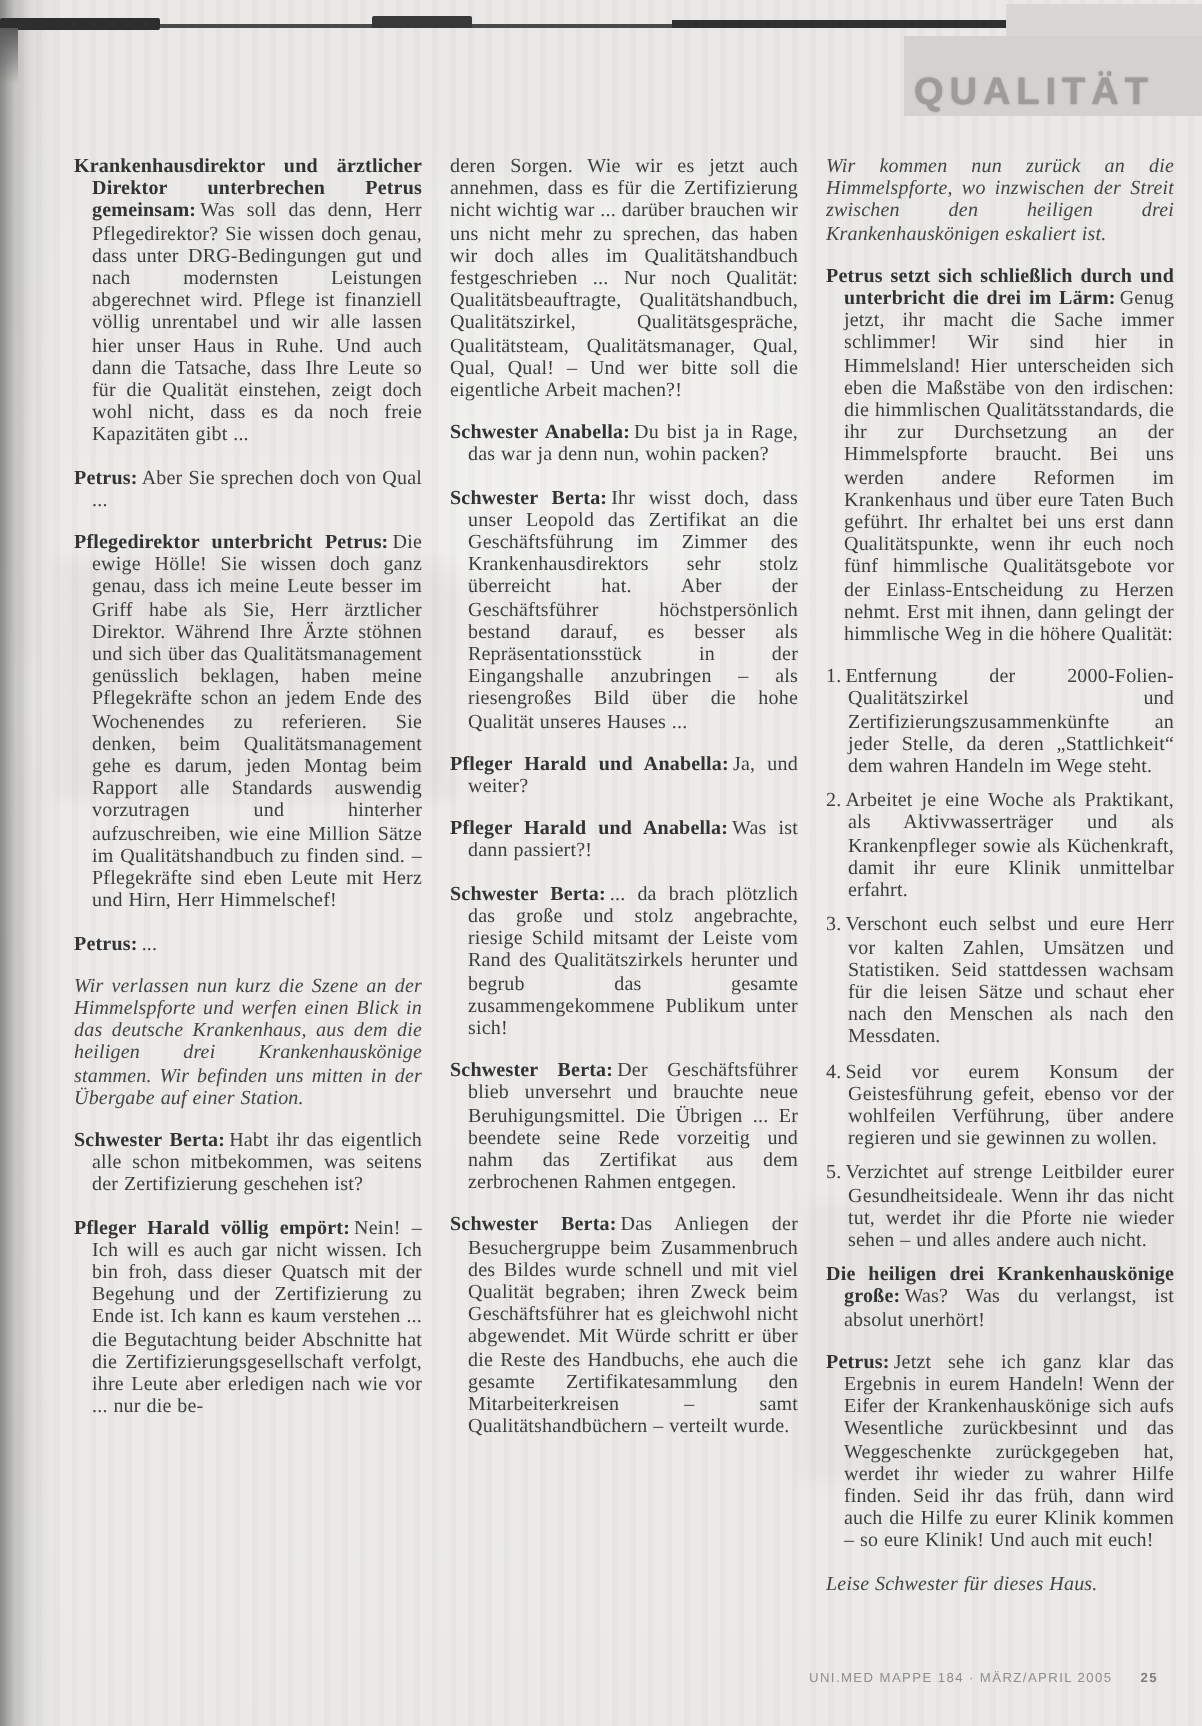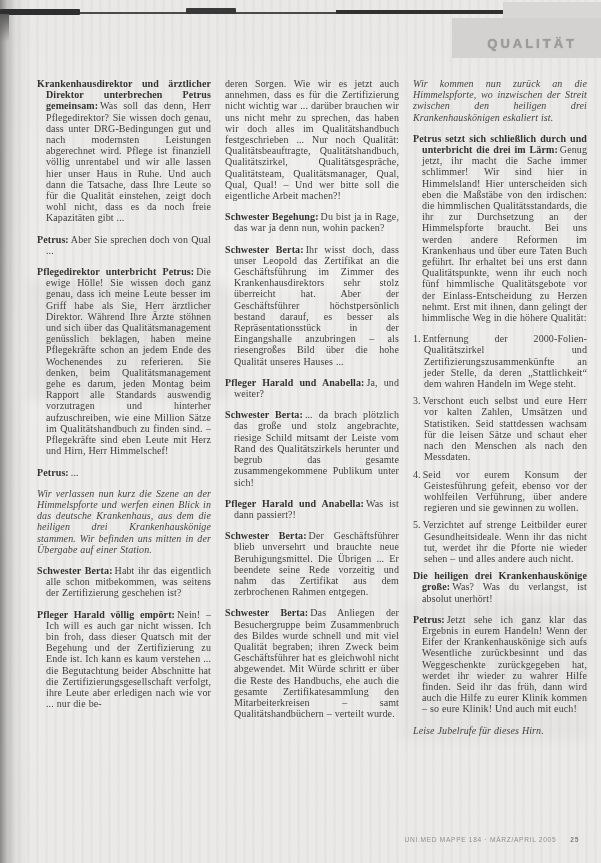--- a/index.html
+++ b/index.html
@@ -21,21 +21,21 @@
   .corner-blot{position:absolute;top:14px;left:0;width:9px;height:28px;
     background:linear-gradient(180deg,#5a5a5a, rgba(90,90,90,0));}
   .header-band{position:absolute;top:18px;left:452px;width:149px;height:40px;background:#d3d2d0;}
   .header-band-upper{position:absolute;top:2px;left:503px;width:98px;height:16px;background:#d8d7d5;}
   .noise-1{position:absolute;top:280px;left:28px;width:200px;height:120px;background:rgba(0,0,0,.03);filter:blur(4px);}
   .noise-2{position:absolute;top:90px;left:220px;width:180px;height:200px;background:rgba(255,255,255,.25);filter:blur(6px);}
   .noise-3{position:absolute;top:600px;left:400px;width:190px;height:140px;background:rgba(0,0,0,.025);filter:blur(5px);}
   
   .qualitaet{
     position:absolute;top:36px;left:0;width:577px;text-align:right;
-    font-family:"Liberation Sans", sans-serif;font-weight:700;font-size:13px;
+    font-family:"Liberation Sans", sans-serif;font-weight:700;font-size:19px;
     letter-spacing:3px;color:#9d9c9a;text-shadow:0 0 1px rgba(80,80,80,.55);
   }
   
   .columns{
     position:absolute;top:78px;left:37px;width:550px;height:718px;
     display:flex;gap:14px;overflow:hidden;
     filter:blur(0.32px);
   }
   .col{width:174px;overflow:hidden;}
   .para{
@@ -79,37 +79,38 @@
         <p class="para dialog"><b class="speaker">Krankenhausdirektor und ärztlicher Direktor unterbrechen Petrus gemeinsam:</b><span class="ptext">Was soll das denn, Herr Pflegedirektor? Sie wissen doch genau, dass unter DRG-Bedingungen gut und nach modernsten Leistungen abgerechnet wird. Pflege ist finanziell völlig unrentabel und wir alle lassen hier unser Haus in Ruhe. Und auch dann die Tatsache, dass Ihre Leute so für die Qualität einstehen, zeigt doch wohl nicht, dass es da noch freie Kapazitäten gibt ...</span></p>
         <p class="para dialog"><b class="speaker">Petrus:</b><span class="ptext">Aber Sie sprechen doch von Qual ...</span></p>
         <p class="para dialog"><b class="speaker">Pflegedirektor unterbricht Petrus:</b><span class="ptext">Die ewige Hölle! Sie wissen doch ganz genau, dass ich meine Leute besser im Griff habe als Sie, Herr ärztlicher Direktor. Während Ihre Ärzte stöhnen und sich über das Qualitätsmanagement genüsslich beklagen, haben meine Pflegekräfte schon an jedem Ende des Wochenendes zu referieren. Sie denken, beim Qualitätsmanagement gehe es darum, jeden Montag beim Rapport alle Standards auswendig vorzutragen und hinterher aufzuschreiben, wie eine Million Sätze im Qualitätshandbuch zu finden sind. – Pflegekräfte sind eben Leute mit Herz und Hirn, Herr Himmelschef!</span></p>
         <p class="para dialog"><b class="speaker">Petrus:</b><span class="ptext">...</span></p>
         <p class="para stage"><span class="ptext">Wir verlassen nun kurz die Szene an der Himmelspforte und werfen einen Blick in das deutsche Krankenhaus, aus dem die heiligen drei Krankenhauskönige stammen. Wir befinden uns mitten in der Übergabe auf einer Station.</span></p>
         <p class="para dialog"><b class="speaker">Schwester Berta:</b><span class="ptext">Habt ihr das eigentlich alle schon mitbekommen, was seitens der Zertifizierung geschehen ist?</span></p>
         <p class="para dialog"><b class="speaker">Pfleger Harald völlig empört:</b><span class="ptext">Nein! – Ich will es auch gar nicht wissen. Ich bin froh, dass dieser Quatsch mit der Begehung und der Zertifizierung zu Ende ist. Ich kann es kaum verstehen ... die Begutachtung beider Abschnitte hat die Zertifizierungsgesellschaft verfolgt, ihre Leute aber erledigen nach wie vor ... nur die be-</span></p>
       </div>
       <div class="col">
         <p class="para plain"><span class="ptext">deren Sorgen. Wie wir es jetzt auch annehmen, dass es für die Zertifizierung nicht wichtig war ... darüber brauchen wir uns nicht mehr zu sprechen, das haben wir doch alles im Qualitätshandbuch festgeschrieben ... Nur noch Qualität: Qualitätsbeauftragte, Qualitätshandbuch, Qualitätszirkel, Qualitätsgespräche, Qualitätsteam, Qualitätsmanager, Qual, Qual, Qual! – Und wer bitte soll die eigentliche Arbeit machen?!</span></p>
-        <p class="para dialog"><b class="speaker">Schwester Begehung:</b><span class="ptext">Du bist ja in Rage, das war ja denn nun, wohin packen?</span></p>
+        <p class="para dialog"><b class="speaker">Schwester Anabella:</b><span class="ptext">Du bist ja in Rage, das war ja denn nun, wohin packen?</span></p>
         <p class="para dialog"><b class="speaker">Schwester Berta:</b><span class="ptext">Ihr wisst doch, dass unser Leopold das Zertifikat an die Geschäftsführung im Zimmer des Krankenhausdirektors sehr stolz überreicht hat. Aber der Geschäftsführer höchstpersönlich bestand darauf, es besser als Repräsentationsstück in der Eingangshalle anzubringen – als riesengroßes Bild über die hohe Qualität unseres Hauses ...</span></p>
         <p class="para dialog"><b class="speaker">Pfleger Harald und Anabella:</b><span class="ptext">Ja, und weiter?</span></p>
+        <p class="para dialog"><b class="speaker">Pfleger Harald und Anabella:</b><span class="ptext">Was ist dann passiert?!</span></p>
         <p class="para dialog"><b class="speaker">Schwester Berta:</b><span class="ptext">... da brach plötzlich das große und stolz angebrachte, riesige Schild mitsamt der Leiste vom Rand des Qualitätszirkels herunter und begrub das gesamte zusammengekommene Publikum unter sich!</span></p>
-        <p class="para dialog"><b class="speaker">Pfleger Harald und Anabella:</b><span class="ptext">Was ist dann passiert?!</span></p>
         <p class="para dialog"><b class="speaker">Schwester Berta:</b><span class="ptext">Der Geschäftsführer blieb unversehrt und brauchte neue Beruhigungsmittel. Die Übrigen ... Er beendete seine Rede vorzeitig und nahm das Zertifikat aus dem zerbrochenen Rahmen entgegen.</span></p>
         <p class="para dialog"><b class="speaker">Schwester Berta:</b><span class="ptext">Das Anliegen der Besuchergruppe beim Zusammenbruch des Bildes wurde schnell und mit viel Qualität begraben; ihren Zweck beim Geschäftsführer hat es gleichwohl nicht abgewendet. Mit Würde schritt er über die Reste des Handbuchs, ehe auch die gesamte Zertifikatesammlung den Mitarbeiterkreisen – samt Qualitätshandbüchern – verteilt wurde.</span></p>
       </div>
       <div class="col">
         <p class="para stage"><span class="ptext">Wir kommen nun zurück an die Himmelspforte, wo inzwischen der Streit zwischen den heiligen drei Krankenhauskönigen eskaliert ist.</span></p>
         <p class="para dialog"><b class="speaker">Petrus setzt sich schließlich durch und unterbricht die drei im Lärm:</b><span class="ptext">Genug jetzt, ihr macht die Sache immer schlimmer! Wir sind hier in Himmelsland! Hier unterscheiden sich eben die Maßstäbe von den irdischen: die himmlischen Qualitätsstandards, die ihr zur Durchsetzung an der Himmelspforte braucht. Bei uns werden andere Reformen im Krankenhaus und über eure Taten Buch geführt. Ihr erhaltet bei uns erst dann Qualitätspunkte, wenn ihr euch noch fünf himmlische Qualitätsgebote vor der Einlass-Entscheidung zu Herzen nehmt. Erst mit ihnen, dann gelingt der himmlische Weg in die höhere Qualität:</span></p>
         <p class="para list"><span class="num">1.</span><span class="ptext">Entfernung der 2000-Folien-Qualitätszirkel und Zertifizierungszusammenkünfte an jeder Stelle, da deren „Stattlichkeit“ dem wahren Handeln im Wege steht.</span></p>
+        <p class="para list"><span class="num">2.</span><span class="ptext">Arbeitet je eine Woche als Praktikant, als Aktivwasserträger und als Krankenpfleger sowie als Küchenkraft, damit ihr eure Klinik unmittelbar erfahrt.</span></p>
         <p class="para list"><span class="num">3.</span><span class="ptext">Verschont euch selbst und eure Herr vor kalten Zahlen, Umsätzen und Statistiken. Seid stattdessen wachsam für die leisen Sätze und schaut eher nach den Menschen als nach den Messdaten.</span></p>
         <p class="para list"><span class="num">4.</span><span class="ptext">Seid vor eurem Konsum der Geistesführung gefeit, ebenso vor der wohlfeilen Verführung, über andere regieren und sie gewinnen zu wollen.</span></p>
         <p class="para list"><span class="num">5.</span><span class="ptext">Verzichtet auf strenge Leitbilder eurer Gesundheitsideale. Wenn ihr das nicht tut, werdet ihr die Pforte nie wieder sehen – und alles andere auch nicht.</span></p>
         <p class="para dialog"><b class="speaker">Die heiligen drei Krankenhauskönige große:</b><span class="ptext">Was? Was du verlangst, ist absolut unerhört!</span></p>
         <p class="para dialog"><b class="speaker">Petrus:</b><span class="ptext">Jetzt sehe ich ganz klar das Ergebnis in eurem Handeln! Wenn der Eifer der Krankenhauskönige sich aufs Wesentliche zurückbesinnt und das Weggeschenkte zurückgegeben hat, werdet ihr wieder zu wahrer Hilfe finden. Seid ihr das früh, dann wird auch die Hilfe zu eurer Klinik kommen – so eure Klinik! Und auch mit euch!</span></p>
-        <p class="para stage"><span class="ptext">Leise Jubelrufe für dieses Hirn.</span></p>
+        <p class="para stage"><span class="ptext">Leise Schwester für dieses Haus.</span></p>
       </div>
     </div>
 
   <div class="footer">
     <span>UNI.MED MAPPE 184 · MÄRZ/APRIL 2005</span><span class="pagenum">25</span>
   </div>
 </div>
 
 </body></html>

